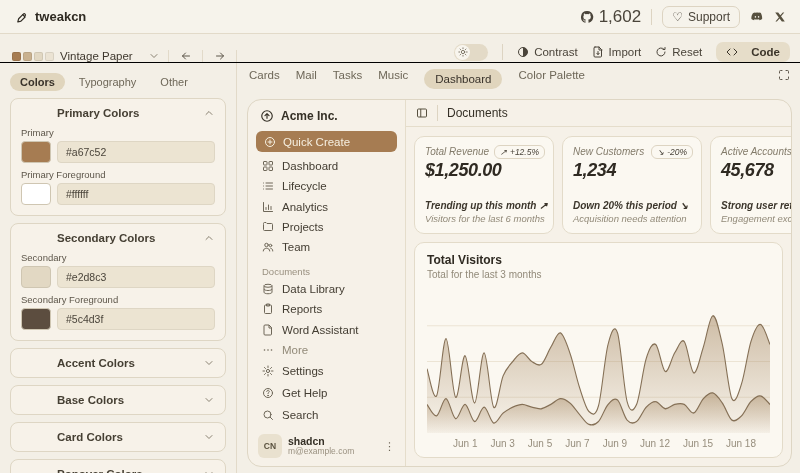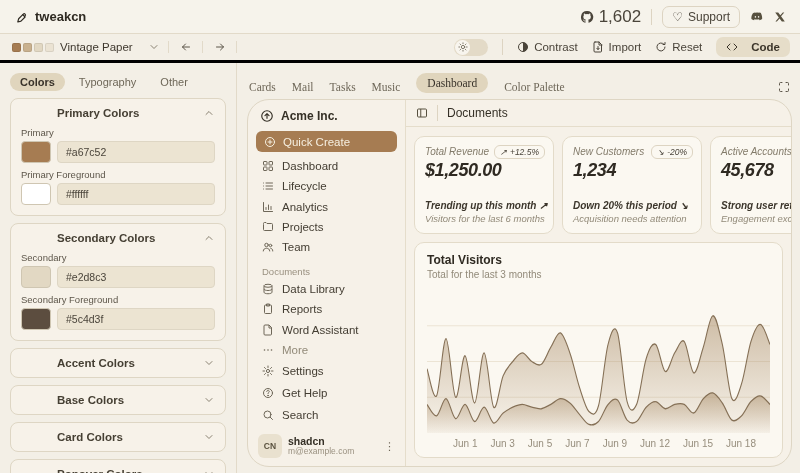--- a/index.html
+++ b/index.html
@@ -14,21 +14,21 @@
     display:flex; align-items:center; padding:0 14px; }
   .brand { display:flex; align-items:center; gap:7px; font-weight:bold; font-size:13px; color:#2f2a22; }
   .hdr-right { margin-left:auto; display:flex; align-items:center; gap:10px; }
   .stars { display:flex; align-items:center; gap:5px; font-size:17px; color:#4a443a; }
   .vdiv { width:1px; height:16px; background:#ddd4c2; }
   .support-btn { display:flex; align-items:center; gap:5px; border:1px solid #ddd4c2; border-radius:7px;
     padding:3px 9px; font-size:12px; color:#4a443a; background:transparent; cursor:pointer; }
   .heart { font-size:12px; line-height:1; }
 
   
-  .toolbar { height:29px; border-bottom:3px solid #000000; display:flex; align-items:center; background:#f3efe6; }
+  .toolbar { height:29px; border-bottom:1px solid #000000; display:flex; align-items:flex-end; background:#f3efe6; }
   .toolbar-left { width:237px; border-right:1px solid #e2dac9; display:flex; align-items:center; padding:0 0 0 12px; }
   .theme-select { display:flex; align-items:center; gap:6px; flex:1; cursor:pointer; }
   .swatches { display:flex; gap:2px; }
   .swatches i { width:9px; height:9px; border-radius:2px; display:block; border:1px solid rgba(0,0,0,.08); }
   .theme-name { font-size:11.5px; color:#3f382e; }
   .theme-chev { margin-left:auto; color:#8a8272; padding-right:8px; }
   .tb-arrow { width:34px; border-left:1px solid #e2dac9; display:flex; align-items:center; justify-content:center;
     color:#5d564a; cursor:pointer; }
   .toolbar-right { flex:1; display:flex; align-items:center; justify-content:flex-end; gap:14px; padding-right:10px; }
   .mode-toggle { width:34px; height:17px; background:#e3dac7; border-radius:999px; position:relative; cursor:pointer; }
@@ -50,25 +50,25 @@
   .sec-title { font-size:11.5px; font-weight:bold; color:#453f33; }
   .sec-head .chev { color:#8a8272; }
   .field-label { font-size:9.5px; color:#5d564a; margin:6px 0 3px; }
   .field-row { display:flex; gap:6px; }
   .swatch-box { width:30px; height:22px; border-radius:4px; border:1px solid #cfc6b2; cursor:pointer; }
   .hex-input { flex:1; height:22px; background:#ece4d2; border:1px solid #ded6c4; border-radius:4px;
     font-size:10.5px; color:#4a443a; padding:0 8px; font-family:inherit; }
 
   
   .preview { flex:1; min-width:0; display:flex; flex-direction:column; padding:6px 8px 6px 10px; }
-  .ptabs { display:flex; align-items:flex-end; gap:16px; height:24px; flex:none; padding:0 2px;font-family:Liberation Serif, serif; }
+  .ptabs { display:flex; align-items:flex-start; gap:16px; height:24px; flex:none; padding:0 2px; }
   .ptab { font-size:11.5px; color:#6e6758; cursor:pointer; }
   .ptab.active { background:#e0d5bd; color:#38322a; padding:4px 11px; border-radius:999px; }
   .ptabs .expand { margin-left:auto; color:#5d564a; cursor:pointer; }
-  .frame { margin-top:6px; flex:1; border:1px solid #ded6c4; border-radius:22px; background:#f6f1e8;
+  .frame { margin-top:6px; flex:1; border:1px solid #ded6c4; border-radius:14px; background:#f6f1e8;
     display:flex; overflow:hidden; }
 
   
   .dsb { width:158px; flex:none; border-right:1px solid #e5ddcb; padding:9px 8px 8px; display:flex; flex-direction:column; overflow:hidden; }
   .org { display:flex; align-items:center; gap:7px; font-size:12px; font-weight:bold; color:#353026; padding:0 4px 8px; }
   .qc { display:flex; align-items:center; gap:7px; background:#a67c52; color:#f6efe0; border-radius:6px;
     height:23px; padding:0 8px; font-size:11.5px; cursor:pointer; margin-bottom:4px; }
   .nav-item { display:flex; align-items:center; gap:8px; height:22px; padding:0 6px; border-radius:6px;
     font-size:11.5px; color:#433d32; cursor:pointer; }
   .nav-item .ic { color:#6e6758; }

